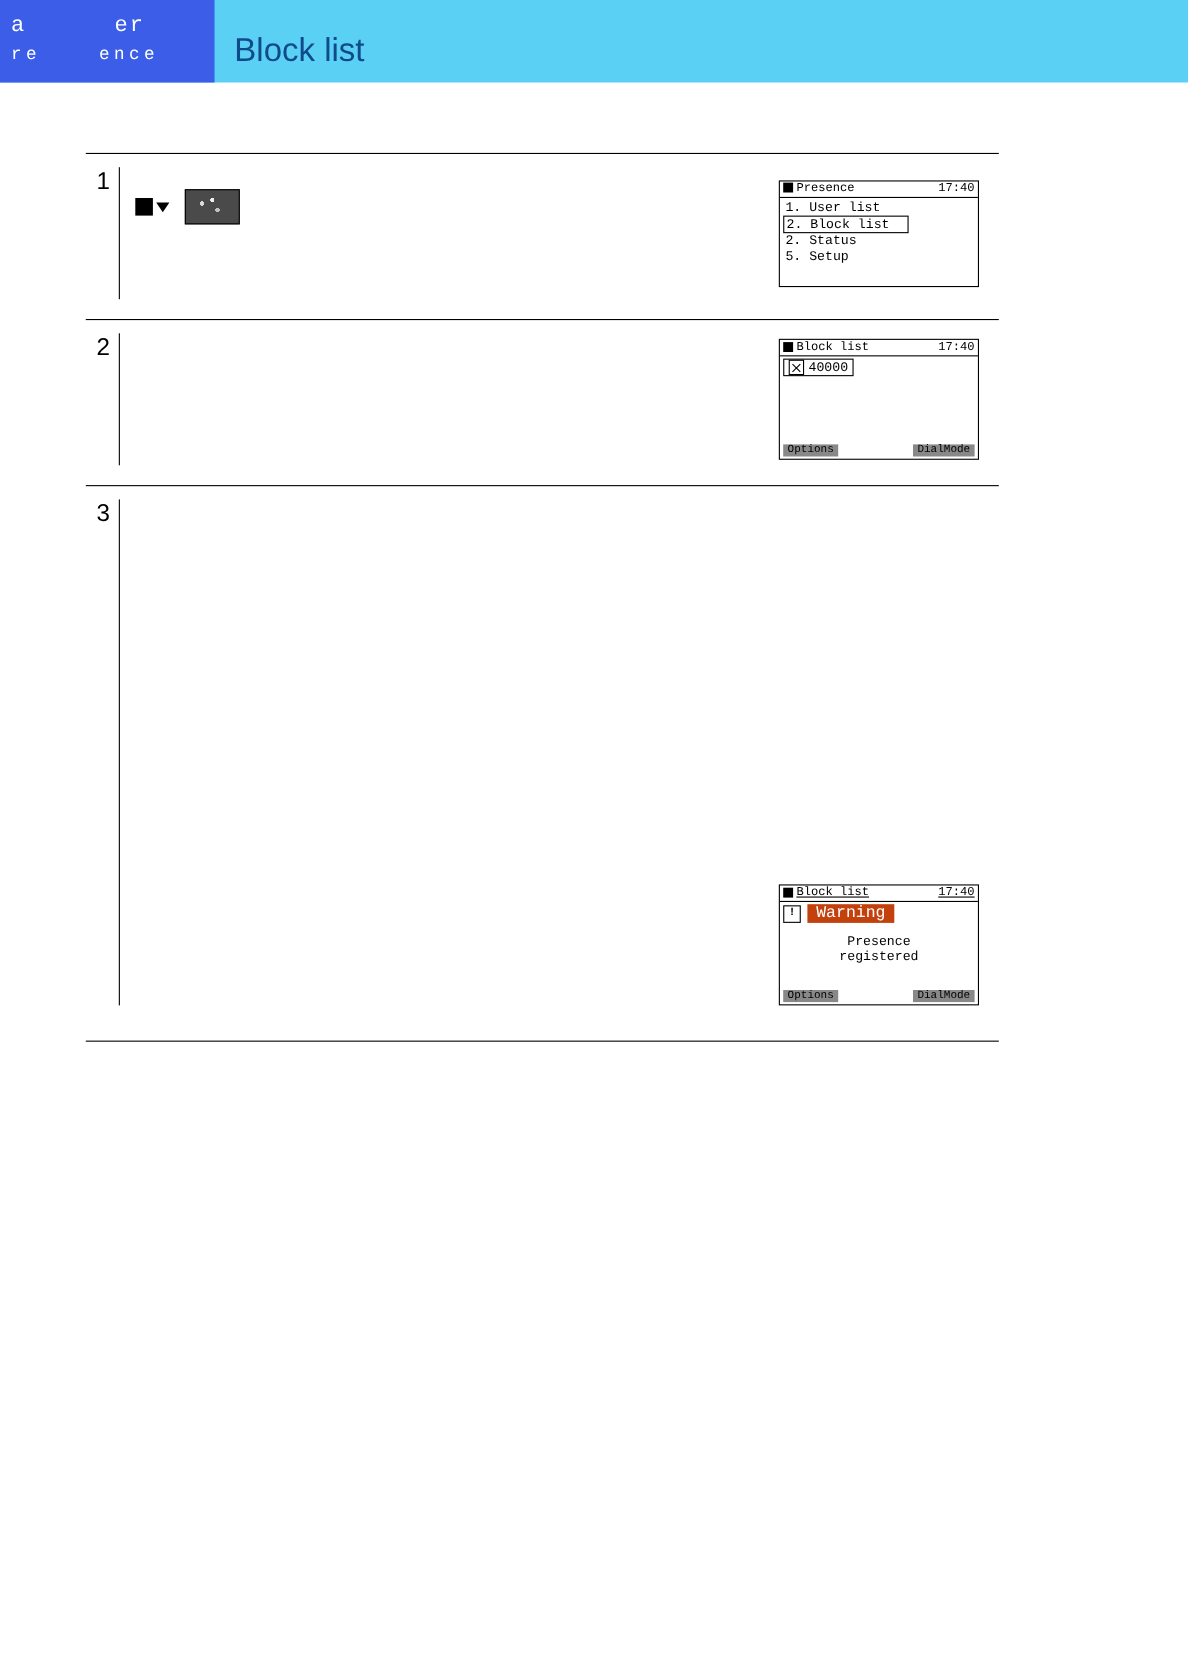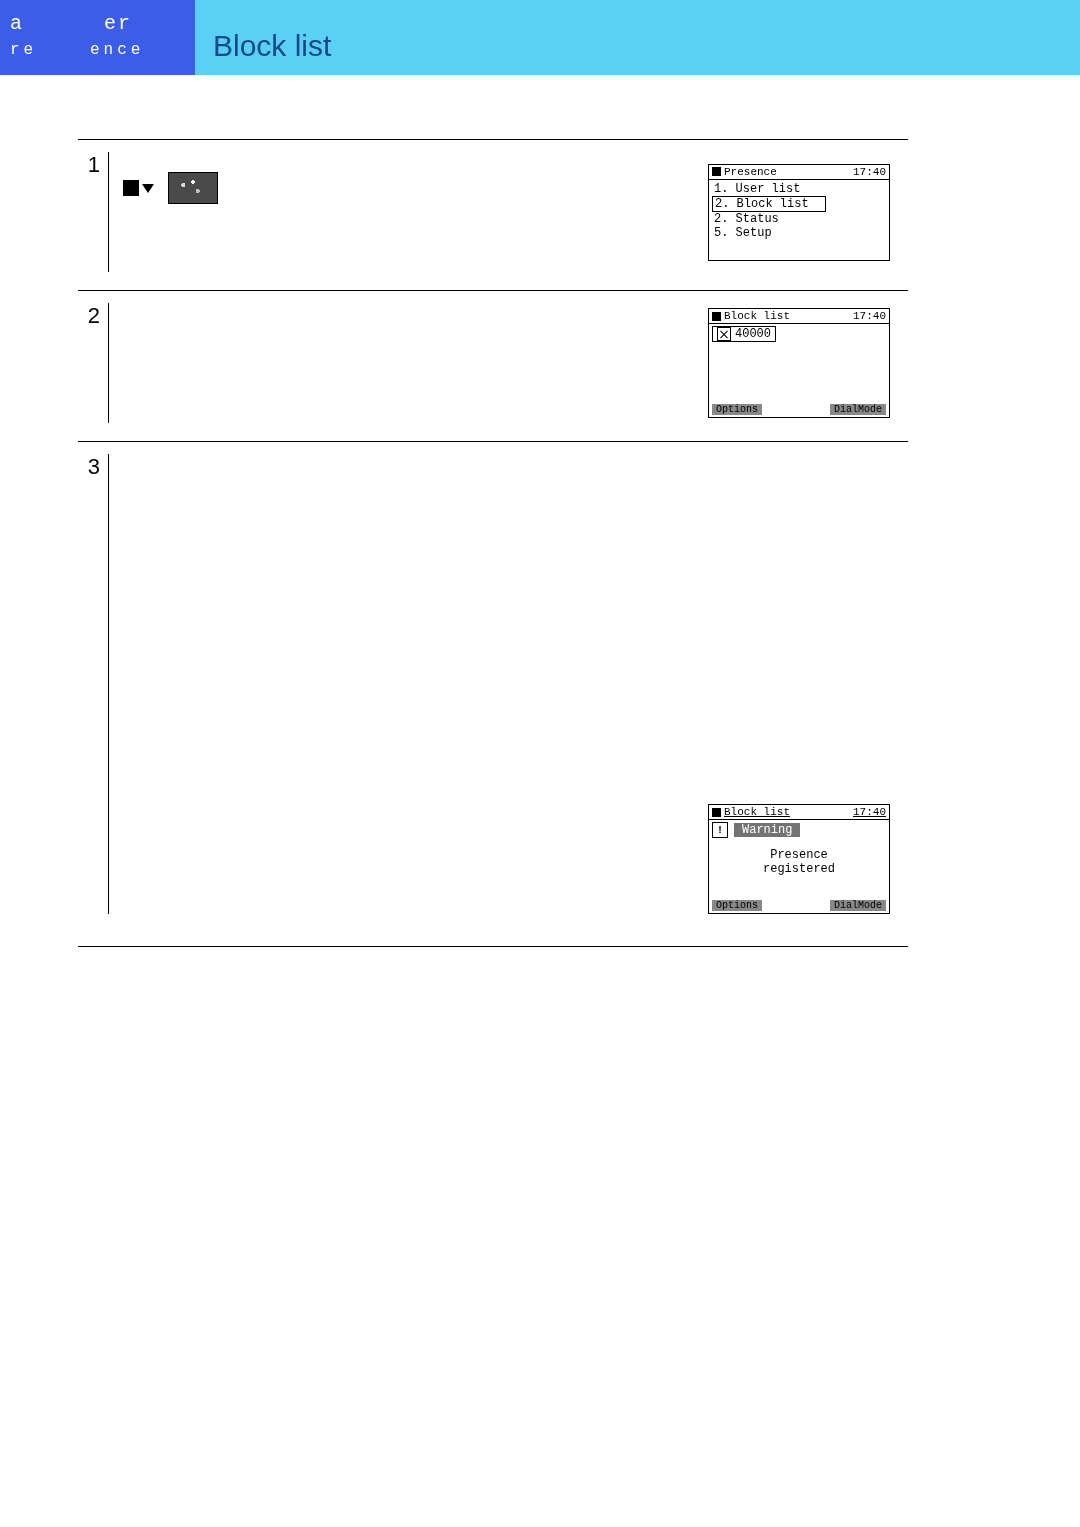--- a/index.html
+++ b/index.html
@@ -115,21 +115,21 @@
   .lcd-body .entry .xicon {
     display:inline-block; width:12px; height:12px; border:1px solid #000; position:relative;
   }
   .lcd-body .entry .xicon::before,
   .lcd-body .entry .xicon::after {
     content:""; position:absolute; left:1px; right:1px; top:50%; border-top:1.5px solid #000;
   }
   .lcd-body .entry .xicon::before { transform: rotate(45deg); }
   .lcd-body .entry .xicon::after  { transform: rotate(-45deg); }
   .warning-banner{
-    display:inline-block;background:#737373;color:#fff;padding:0 8px;font-size:12px;
+    display:inline-block;background:#c2410c;color:#fff;padding:0 8px;font-size:15px;
   }
   .warn-icon{display:inline-flex;width:14px;height:14px;border:1px solid #000;justify-content:center;align-items:center;font-weight:bold;font-size:10px;}
   
   .inline-iconstrip{
     display:inline-flex;vertical-align:middle;gap:3px;align-items:center;
   }
   .mini-icon{
     width:16px;height:16px;background:#000;
   }
   .mini-arrow{display:inline-block;width:0;height:0;border-left:6px solid transparent;border-right:6px solid transparent;border-top:9px solid #000;}

